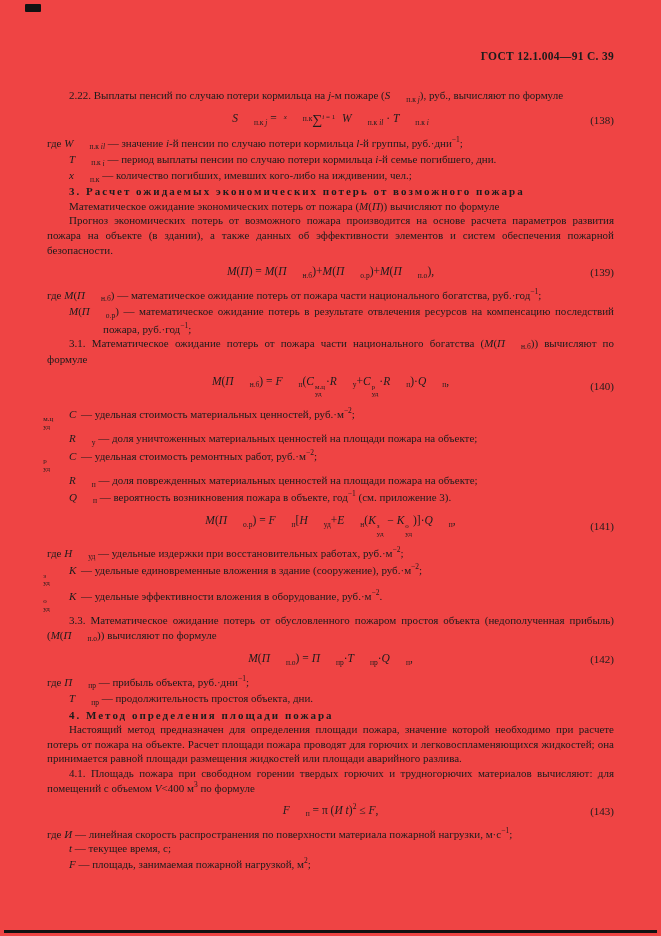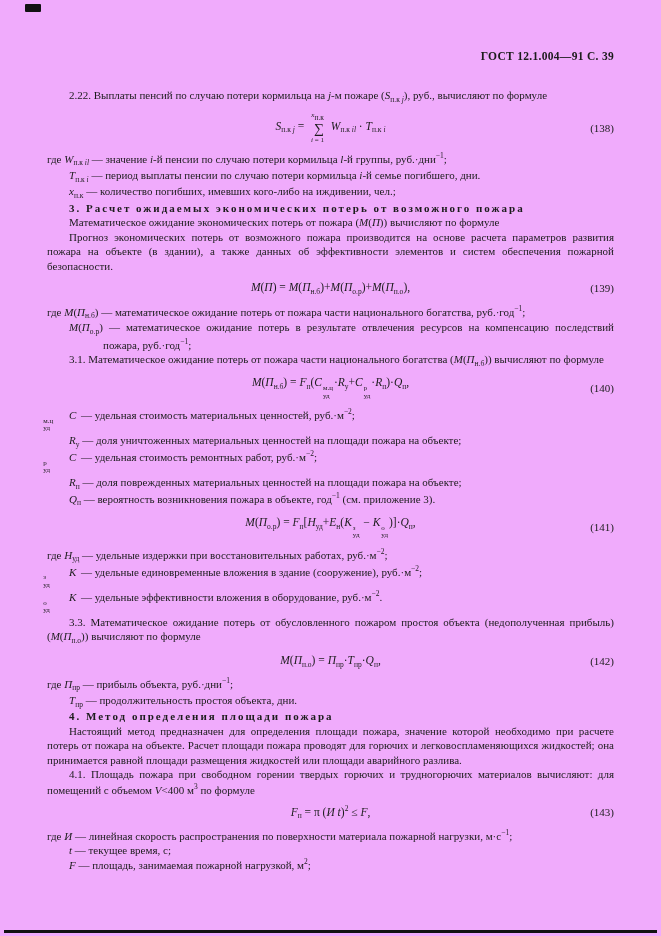--- a/index.html
+++ b/index.html
@@ -1,20 +1,20 @@
 <!DOCTYPE html>
 <html><head>
 <meta charset="utf-8">
 <style>
   html, body { margin:0; padding:0; background:#e9e9e9; }
   .page {
     position:relative;
     width:661px; height:936px;
     margin:0 auto;
-    background:#f0abfc;
+    background:#ef4444;
     font-family:"Liberation Serif","DejaVu Serif",serif;
     color:#1c1c1c;
     overflow:hidden;
   }
   .scan-mark-top {
     position:absolute; left:25px; top:4px;
     width:16px; height:8px; background:#121212; border-radius:1px;
   }
   .scan-mark-bottom {
     position:absolute; left:4px; right:4px; bottom:3px;
@@ -37,30 +37,30 @@
     position:relative; text-align:center; margin:7px 0;
     font-size:11.5px;
   }
   .formula-body { display:inline-block; text-indent:0; }
   .formula-num {
     position:absolute; right:0; top:50%; transform:translateY(-50%);
     font-size:11px;
   }
   .sg-n { font-style:normal; }
   .sg-i { font-style:italic; }
-  .sg-sub { font-size:7.5px; vertical-align:-2.5px; }
+  .sg-sub { font-size:7.5px; vertical-align:-2.5px;margin-left:16px; }
   .sg-isub { font-size:7.5px; vertical-align:-2.5px; font-style:italic; }
   .sg-sup { font-size:7.5px; vertical-align:4.5px; }
   .supsub {
     display:inline-flex; flex-direction:column; align-items:flex-start;
     font-size:7px; line-height:7.5px; vertical-align:-4px;
     margin-left:1px; margin-right:1px; text-align:left;
   }
   .sum {
-    display:inline-flex; flex-direction:column; align-items:flex-end;
+    display:inline-flex; flex-direction:row; align-items:flex-start;
     vertical-align:middle; margin:0 4px; line-height:1;
   }
   .sum-limit { font-size:7px; line-height:8px; }
   .sum-sigma { font-size:14px; line-height:14px; }
 </style>
 </head>
 <body>
 
 <div class="page">
   <div class="scan-mark-top"></div>

